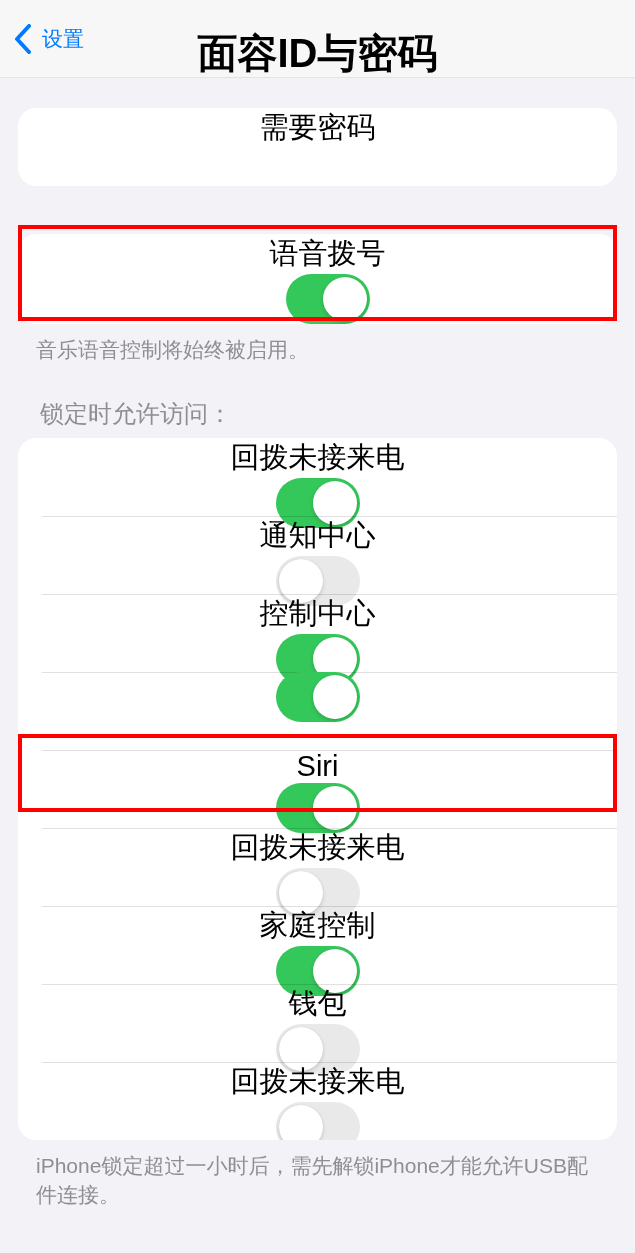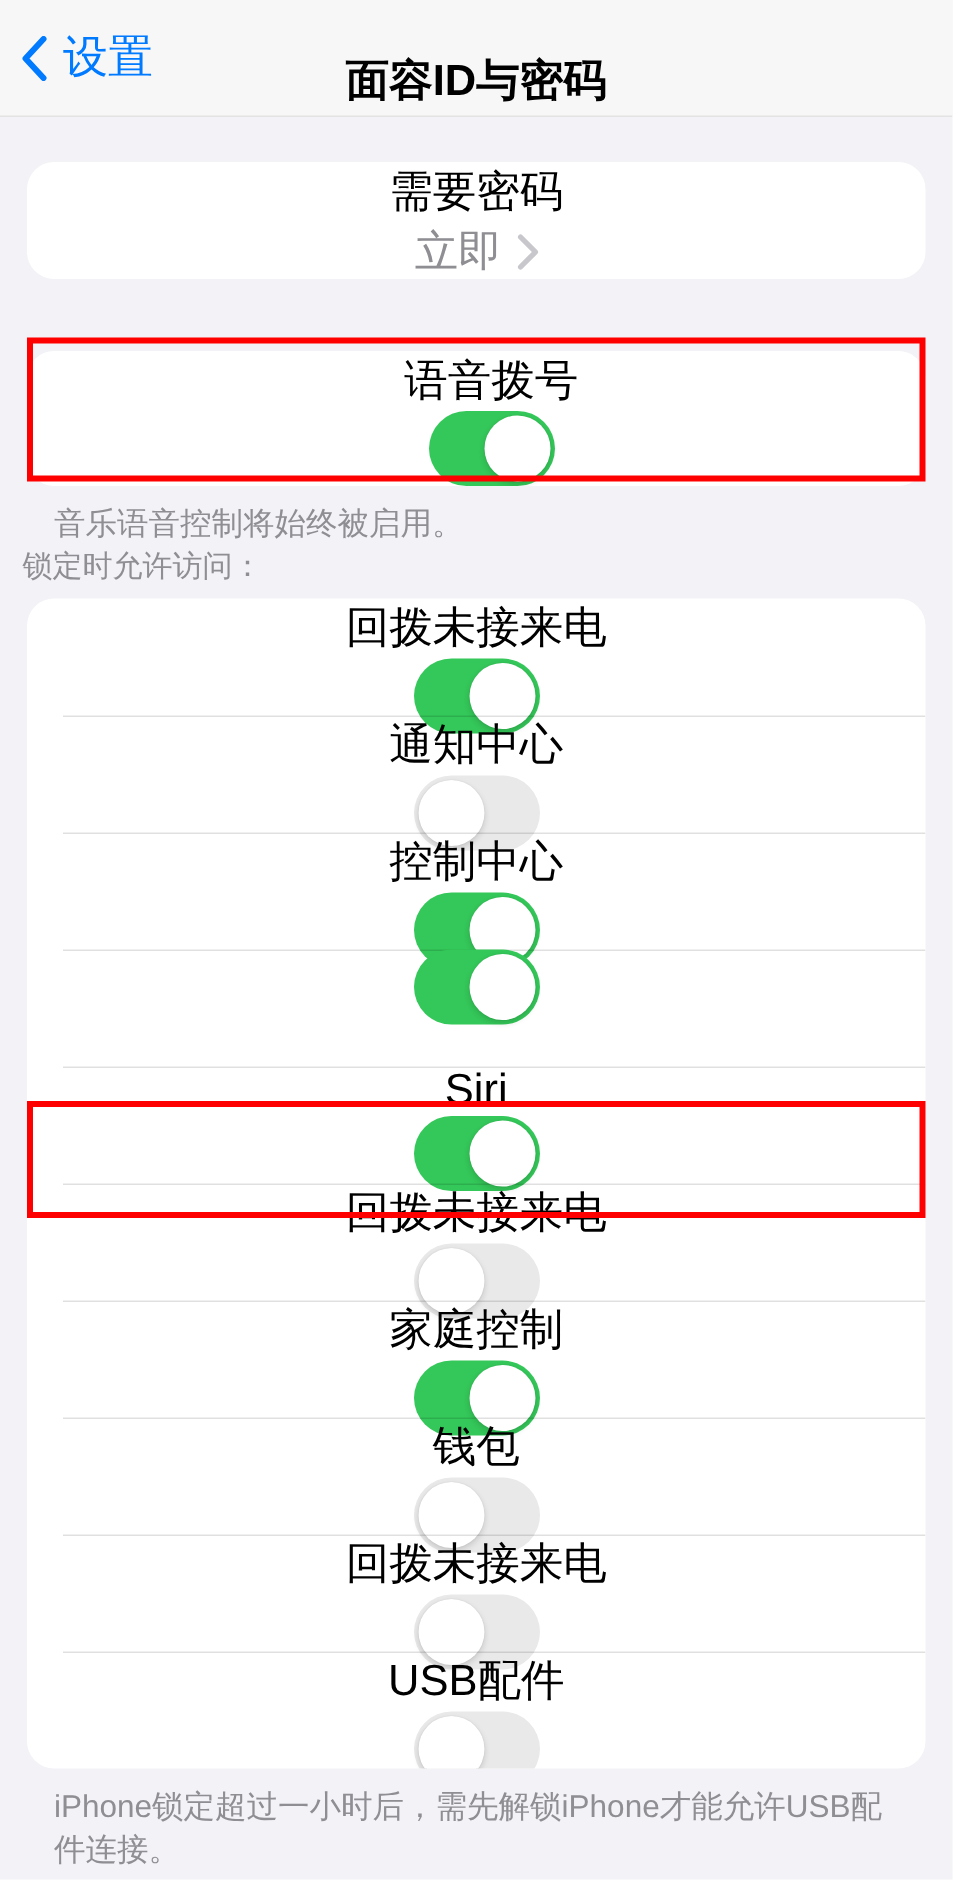--- a/index.html
+++ b/index.html
@@ -23,35 +23,35 @@
       align-items: center;
       position: relative;
       border-bottom: 1px solid rgba(0,0,0,0.08);
     }
     
     .back-button {
       display: flex;
       align-items: center;
       padding-left: 14px;
       color: #007aff;
-      font-size: 30px;
+      font-size: 21px;
       cursor: pointer;
     }
     
     .back-chevron {
       width: 18px;
       height: 30px;
       margin-right: 10px;
     }
     
     .nav-title {
       position: absolute;
       left: 50%;
       transform: translateX(-50%);
-      font-size: 29px;
+      font-size: 40px;
       font-weight: 600;
       color: #000;
       margin-top: 30px;
     }
     
     .content {
       padding: 0;
     }
     
     .group {
@@ -139,23 +139,24 @@
     }
     
     .footer-text {
       font-size: 21px;
       color: #8e8e93;
       padding: 12px 36px 0 36px;
       line-height: 1.35;
     }
     
     .header-text {
-      font-size: 20px;
+      font-size: 24px;
       color: #8e8e93;
-      padding: 0 36px 8px 15px;
+      padding: 0 36px 8px 40px;
+      margin-top: 34px;
     }
     
     .highlight-box {
       border: 4px solid #ff0000;
       position: absolute;
       pointer-events: none;
       z-index: 10;
     }
     
     .highlight-1 {
@@ -187,26 +188,20 @@
     <span>设置</span>
   </div>
   <div class="nav-title">面容ID与密码</div>
 </div>
 
 <div class="content">
 
   <div class="group">
     <div class="row">
       <span class="row-label">需要密码</span>
-      <div class="row-detail">
-        <span class="detail-value">立即</span>
-        <svg class="chevron-right" viewBox="0 0 14 24">
-          <polyline points="2,2 12,12 2,22" fill="none" stroke="#c7c7cc" stroke-width="3.5" stroke-linecap="round" stroke-linejoin="round"></polyline>
-        </svg>
-      </div>
     </div>
   </div>
 
   <div class="group group-2" style="margin-top:48px;">
     <div class="row" style="height:90px;padding-left:44px;">
       <span class="row-label">语音拨号</span>
       <div class="toggle on">
         <div class="toggle-knob"></div>
       </div>
     </div>
@@ -261,25 +256,19 @@
         <div class="toggle off">
           <div class="toggle-knob"></div>
         </div>
       </div>
       <div class="row">
         <span class="row-label">回拨未接来电</span>
         <div class="toggle off">
           <div class="toggle-knob"></div>
         </div>
       </div>
-      <div class="row">
-        <span class="row-label">USB配件</span>
-        <div class="toggle off">
-          <div class="toggle-knob"></div>
-        </div>
-      </div>
     </div>
   <div class="footer-text">iPhone锁定超过一小时后，需先解锁iPhone才能允许USB配件连接。</div>
 
 </div>
 
 <div class="highlight-box highlight-1"></div>
 <div class="highlight-box highlight-2"></div>
 
 </body></html>

